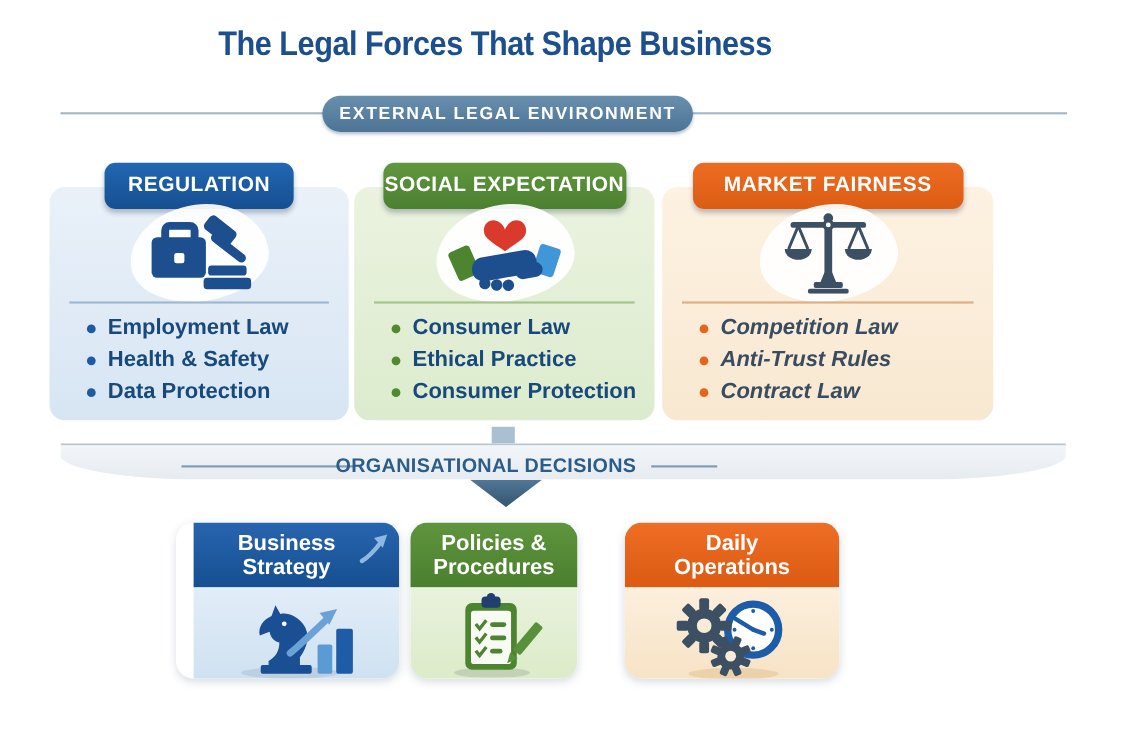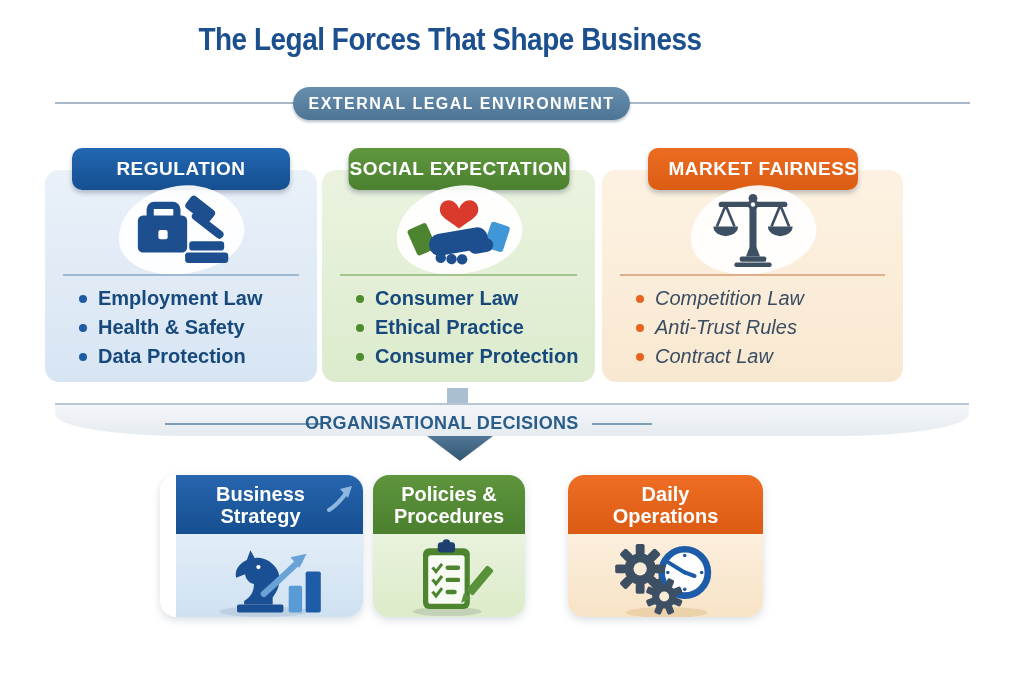--- a/index.html
+++ b/index.html
@@ -18,42 +18,42 @@
 
   
   .card{position:absolute;top:170px;height:212px;border-radius:14px;}
   .card.c1{left:45px;width:272px;background:linear-gradient(180deg,#eaf1f9,#d7e5f3);}
   .card.c2{left:322px;width:273px;background:linear-gradient(180deg,#ebf3e0,#dcebcd);}
   .card.c3{left:602px;width:301px;background:linear-gradient(180deg,#fdf2e2,#f8e8d1);}
 
   .pill{position:absolute;top:-22px;left:50%;transform:translateX(-50%);height:42px;
         border-radius:10px;display:flex;align-items:center;justify-content:center;color:#fff;
         font-weight:bold;font-size:19px;letter-spacing:.5px;box-shadow:0 3px 5px rgba(20,40,70,.28);}
-  .c1 .pill{width:218px;background:linear-gradient(180deg,#2267b2,#154f90);}
+  .c1 .pill{width:172px;background:linear-gradient(180deg,#2267b2,#154f90);}
   .c2 .pill{width:221px;background:linear-gradient(180deg,#61973e,#4b8030);}
-  .c3 .pill{width:210px;background:linear-gradient(180deg,#ec6c22,#db5c13);justify-content:flex-end;}
+  .c3 .pill{width:246px;background:linear-gradient(180deg,#ec6c22,#db5c13);}
 
   .egg{position:absolute;top:16px;left:50%;transform:translateX(-50%) rotate(-8deg);
        width:126px;height:88px;background:rgba(255,255,255,.93);
        border-radius:52% 48% 50% 50%/55% 57% 43% 45%;
        display:flex;align-items:center;justify-content:center;}
   .egg svg{transform:rotate(8deg);}
 
   .divider{position:absolute;top:104px;left:18px;right:18px;height:2px;}
   .c1 .divider{background:#9fb9d1;}
   .c2 .divider{background:#a6c48e;}
   .c3 .divider{background:#ddb089;}
 
   .items{position:absolute;top:114px;left:34px;right:8px;margin:0;padding:0;list-style:none;}
   .items li{display:flex;align-items:center;height:29px;font-size:20px;font-weight:bold;color:#17497c;}
   .dot{width:8px;height:8px;border-radius:50%;margin-right:11px;flex:none;}
   .c1 .dot{background:#1d5ba5;}
   .c2 .dot{background:#4e8a2e;}
   .c3 .dot{background:#e5651d;}
-  .c3 .items li{font-style:italic;color:#3a4c60;font-weight:400;}
+  .c3 .items li{font-style:italic;color:#3a4c60;font-weight:700;}
 
   
   .connector{position:absolute;left:447px;top:388px;width:21px;height:15px;background:#aabfd1;}
   .ribbon{position:absolute;left:55px;top:403px;width:914px;height:31px;
           border-top:2px solid #b9c6d2;background:linear-gradient(180deg,#f3f6f9,#e6ebf0);
           border-radius:0 0 130px 130px/0 0 22px 22px;}
   .dash{position:absolute;top:18px;height:2px;background:#7e9db6;}
   .dash-left{left:110px;width:158px;}
   .dash-right{left:537px;width:60px;}
   .mid-label{position:absolute;left:250px;top:8px;width:312px;text-align:left;

